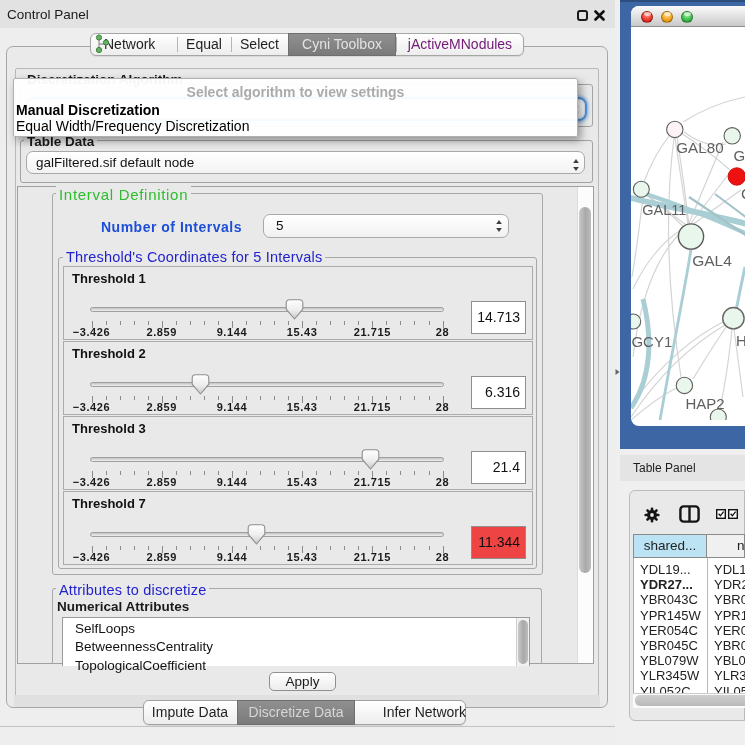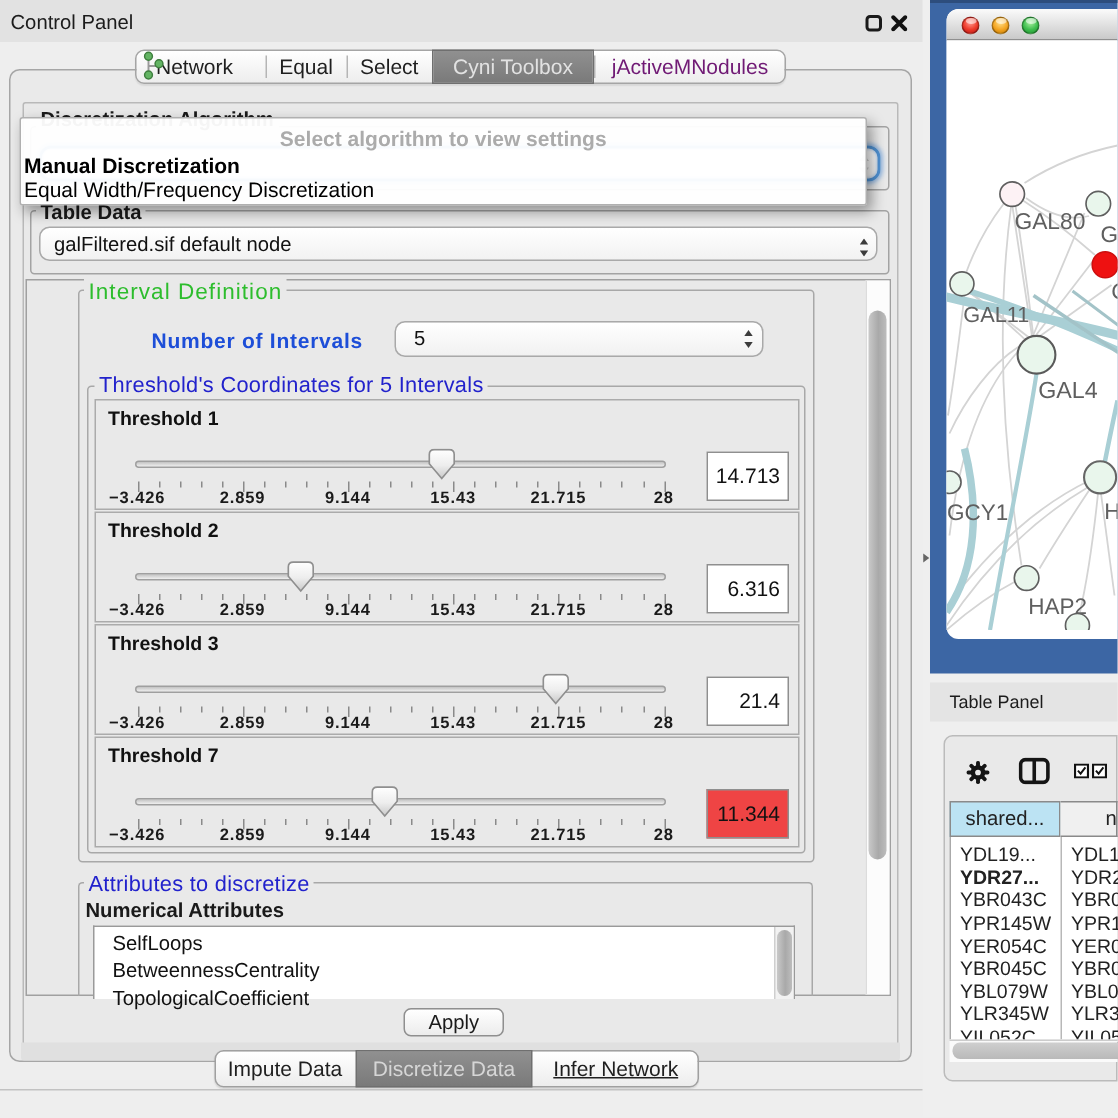--- a/index.html
+++ b/index.html
@@ -250,21 +250,21 @@
 <div class="a" style="left:75px;top:638.5px;white-space:nowrap;font-size:13.5px;color:#111;">BetweennessCentrality</div>
 <div class="a" style="left:75px;top:657.5px;white-space:nowrap;font-size:13.5px;color:#111;">TopologicalCoefficient</div>
 <div class="a" style="left:516px;top:618px;width:13px;height:47.5px;background:#f2f2f2;border-left:1px solid #cfcfcf;"></div>
 <div class="a" style="left:518px;top:620px;width:10px;height:44px;background:linear-gradient(90deg,#c9c9c9,#a9a9a9 55%,#bdbdbd);border-radius:5px;"></div>
 <div class="a" style="left:269px;top:672px;width:67px;height:19px;background:linear-gradient(#ffffff,#ececec);border:1px solid #8f8f8f;border-radius:5px;font-size:13.5px;color:#1a1a1a;text-align:center;line-height:17px;">Apply</div>
 <div class="a" style="left:14px;top:695px;width:586px;height:12px;background:#e0e0e0;border-radius:0 0 2px 2px;"></div>
 <div class="a" style="left:143px;top:700px;width:323px;height:25px;background:linear-gradient(#ffffff,#ededed);border:1px solid #a0a0a0;border-radius:6px;box-shadow:0 1px 1px rgba(0,0,0,0.1);"></div>
 <div class="a" style="left:237px;top:700px;width:118px;height:25px;background:linear-gradient(#909090,#7a7a7a);border:1px solid #6f6f6f;"></div>
 <div class="a" style="left:143px;top:700px;width:94px;height:25px;font-size:14px;color:#1f1f1f;line-height:25px;text-align:center;">Impute Data</div>
 <div class="a" style="left:237px;top:700px;width:118px;height:25px;font-size:14px;color:#d6d6d6;line-height:25px;text-align:center;">Discretize Data</div>
-<div class="a" style="left:355px;top:700px;width:111px;height:25px;font-size:14px;color:#1f1f1f;line-height:25px;text-align:center;text-decoration:underline;">Infer Network</div>
+<div class="a" style="left:355px;top:700px;width:111px;height:25px;font-size:14px;color:#1f1f1f;line-height:25px;text-align:right;">Infer Network</div>
 <div class="a" style="left:0px;top:726px;width:615px;height:1px;background:#c2c2c2;"></div>
 <svg class="a" style="left:615px;top:368px" width="5" height="8" viewBox="0 0 5 8">
     <path d="M0.5 1 L4.5 4 L0.5 7 Z" fill="#666"></path>
   </svg>
 <div class="a" style="left:13px;top:78px;width:565px;height:59px;background:rgba(255,255,255,0.955);border:1px solid #b0b0b0;border-radius:2px;box-shadow:3px 4px 9px rgba(0,0,0,0.38);z-index:50;"></div>
 <div class="a" style="left:13px;top:84px;width:565px;height:15px;z-index:51;font-size:14px;font-weight:bold;color:#ababab;text-align:center;">Select algorithm to view settings</div>
 <div class="a" style="left:16px;top:101.5px;white-space:nowrap;z-index:51;font-size:14px;font-weight:bold;color:#000;">Manual Discretization</div>
 <div class="a" style="left:16px;top:117.5px;white-space:nowrap;z-index:51;font-size:14px;color:#000;">Equal Width/Frequency Discretization</div>
 <div class="a" style="left:619.5px;top:0px;width:125.5px;height:449px;background:#3c66a4;box-shadow:inset 0 2px 0 #2d4d7d;"></div>
 <div class="a" style="left:631px;top:6px;width:114px;height:420px;background:#ffffff;border-radius:8px 0 0 8px;overflow:hidden;"></div>

